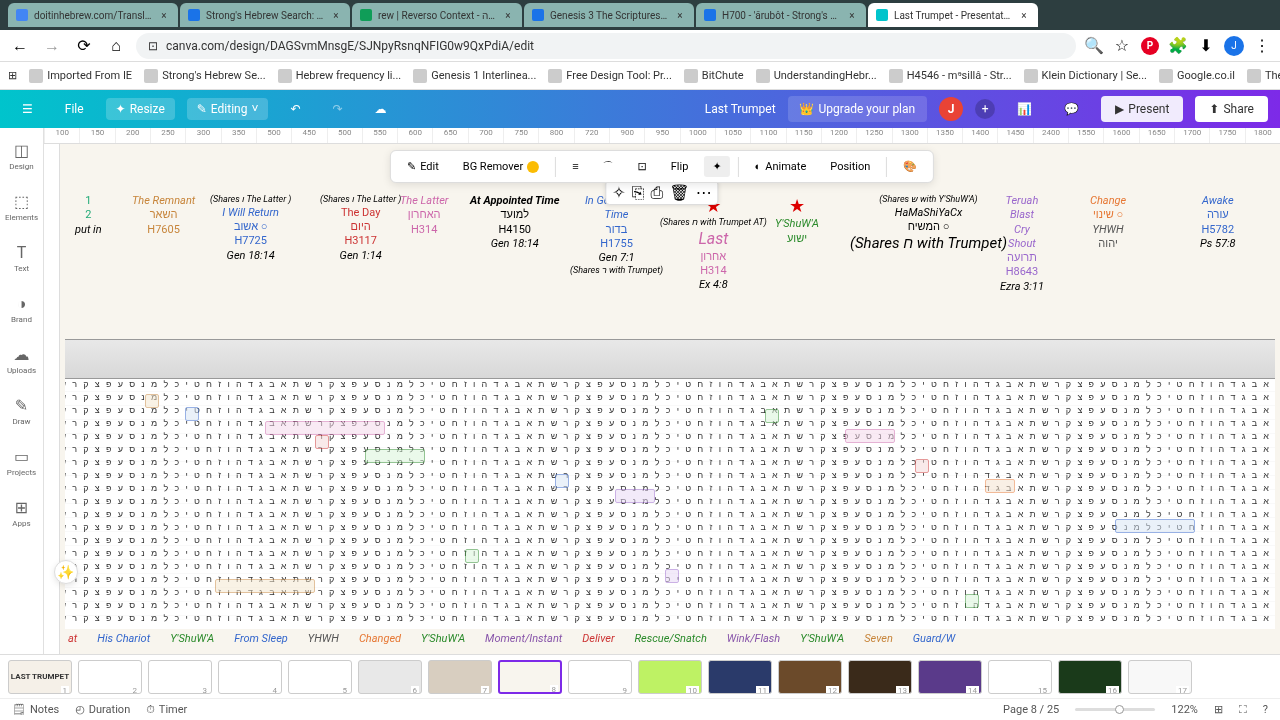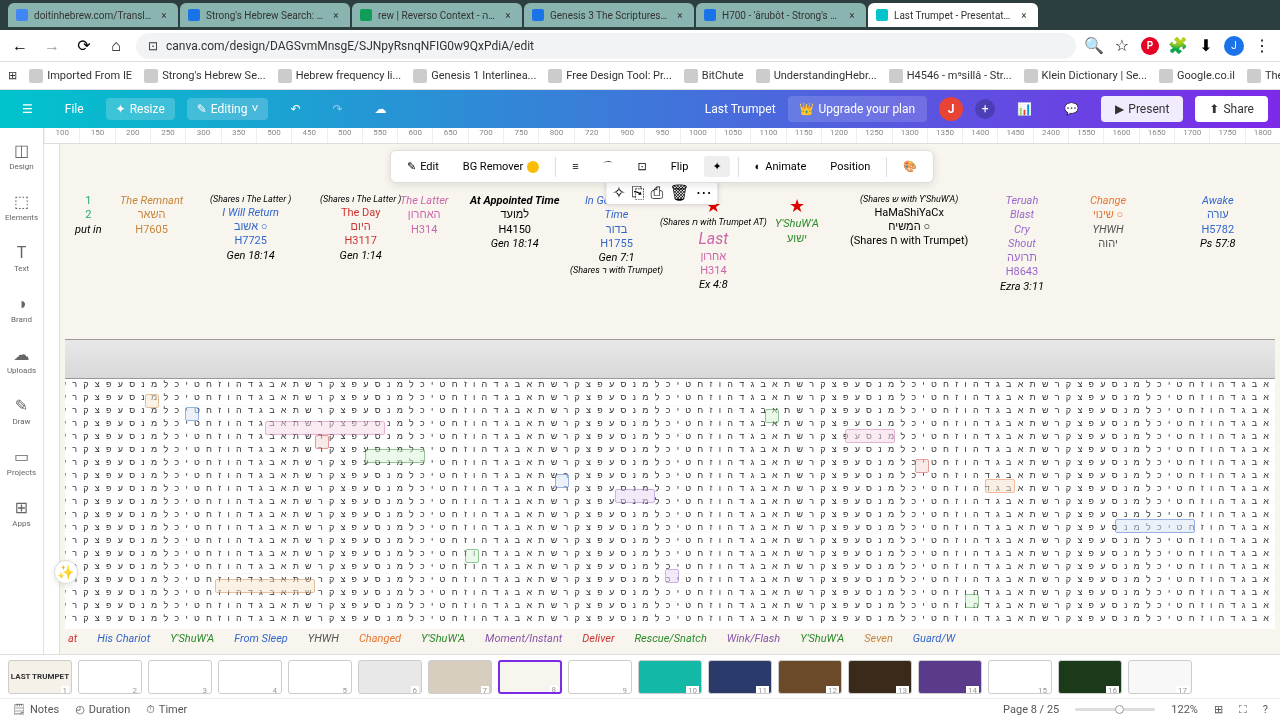--- a/index.html
+++ b/index.html
@@ -319,21 +319,21 @@
 
     <div class="canvas">
       <div style="position:absolute;top:2px;left:50%;transform:translateX(-50%);color:#cc3333;font-style:italic;font-family:Georgia;font-size:13px">H2000?</div>
 
       <div class="annotations" id="annotations">
           <div class="ann" style="left: 15px;">
             <div class="line" style="color: rgb(34, 170, 119);">1</div>
             <div class="line" style="color: rgb(34, 170, 119);">2</div>
             <div class="line" style="color: rgb(0, 0, 0); font-style: italic;">put in</div>
           </div>
-          <div class="ann" style="left: 60px;">
+          <div class="ann" style="left: 72px;">
             <div class="line" style="color: rgb(199, 133, 59); font-style: italic;">The Remnant</div>
             <div class="line" style="color: rgb(199, 133, 59);">השאר</div>
             <div class="line" style="color: rgb(199, 133, 59);">H7605</div>
           </div>
           <div class="ann" style="left: 150px;">
             <div class="line" style="color: rgb(0, 0, 0); font-style: italic; font-size: 9px;">(Shares ו The Latter )</div>
             <div class="line" style="color: rgb(51, 102, 204); font-style: italic;">I Will Return</div>
             <div class="line" style="color: rgb(51, 102, 204);">אשוב  ○</div>
             <div class="line" style="color: rgb(51, 102, 204);">H7725</div>
             <div class="line" style="color: rgb(0, 0, 0); font-style: italic;">Gen 18:14</div>
@@ -372,23 +372,23 @@
             <div class="line" style="color: rgb(204, 102, 170);">H314</div>
             <div class="line" style="color: rgb(0, 0, 0); font-style: italic;">Ex 4:8</div>
           </div>
           <div class="ann" style="left: 715px;">
             <div class="line" style="color: rgb(221, 0, 0); font-size: 18px;">★</div>
             <div class="line" style="color: rgb(42, 138, 42); font-style: italic;">Y'ShuW'A</div>
             <div class="line" style="color: rgb(42, 138, 42);">ישוע</div>
           </div>
           <div class="ann" style="left: 790px;">
             <div class="line" style="color: rgb(0, 0, 0); font-style: italic; font-size: 9px;">(Shares ש with Y'ShuW'A)</div>
-            <div class="line" style="color: rgb(0, 0, 0); ">HaMaShiYaCx</div>
+            <div class="line" style="color: rgb(0, 0, 0); font-style: italic;">HaMaShiYaCx</div>
             <div class="line" style="color: rgb(0, 0, 0);">המשיח    ○</div>
-            <div class="line" style="color: rgb(0, 0, 0); font-size: 11px;">(Shares ח with Trumpet)</div>
+            <div class="line" style="color: rgb(0, 0, 0); font-style: italic; font-size: 15px;">(Shares ח with Trumpet)</div>
           </div>
           <div class="ann" style="left: 940px;">
             <div class="line" style="color: rgb(153, 102, 204); font-style: italic;">Teruah</div>
             <div class="line" style="color: rgb(153, 102, 204); font-style: italic;">Blast</div>
             <div class="line" style="color: rgb(153, 102, 204); font-style: italic;">Cry</div>
             <div class="line" style="color: rgb(153, 102, 204); font-style: italic;">Shout</div>
             <div class="line" style="color: rgb(153, 102, 204);">תרועה</div>
             <div class="line" style="color: rgb(153, 102, 204);">H8643</div>
             <div class="line" style="color: rgb(0, 0, 0); font-style: italic;">Ezra 3:11</div>
           </div>
@@ -492,21 +492,21 @@
     </div>
     <div class="page-thumb" style="background: rgb(216, 206, 192);">
       <div class="page-num">7</div>
     </div>
     <div class="page-thumb active" style="background: rgb(248, 245, 238);">
       <div class="page-num">8</div>
     </div>
     <div class="page-thumb" style="background: rgb(255, 255, 255);">
       <div class="page-num">9</div>
     </div>
-    <div class="page-thumb" style="background: #14b8a6; text-align: right;">
+    <div class="page-thumb" style="background: #bef264; text-align: right;">
       <div class="page-num">10</div>
     </div>
     <div class="page-thumb" style="background: rgb(42, 58, 106);">
       <div class="page-num">11</div>
     </div>
     <div class="page-thumb" style="background: rgb(107, 74, 42);">
       <div class="page-num">12</div>
     </div>
     <div class="page-thumb" style="background: rgb(58, 42, 26);">
       <div class="page-num">13</div>

